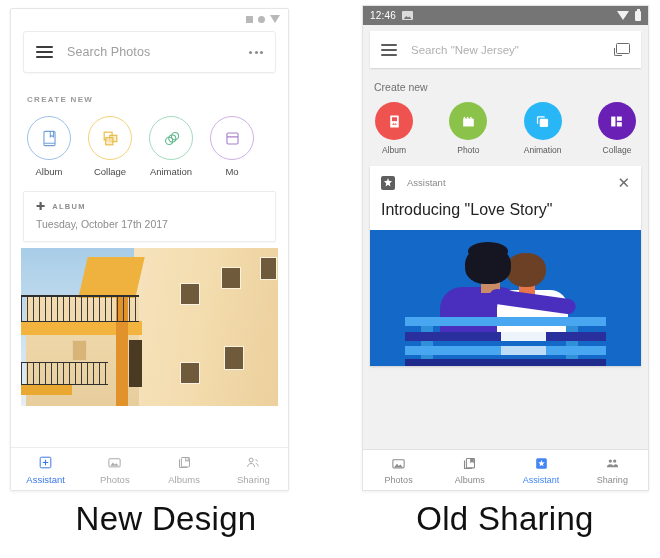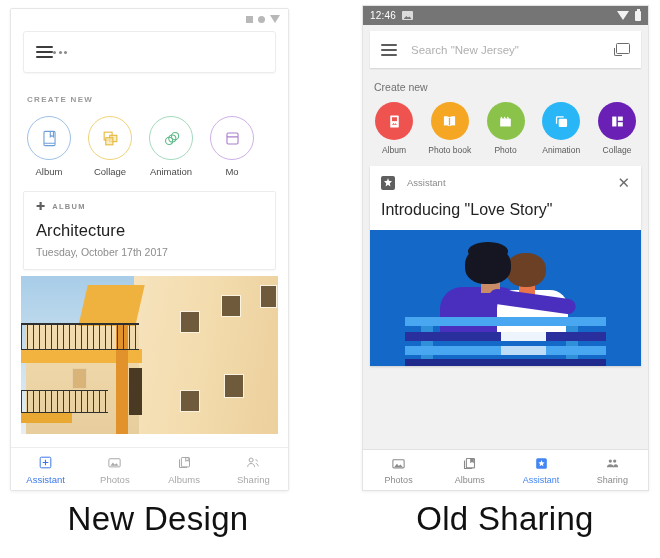--- a/index.html
+++ b/index.html
@@ -185,40 +185,41 @@
   }
   .onav-item{flex:1;text-align:center;}
   .onav-ico{height:16px;display:flex;align-items:center;justify-content:center;}
   .onav-lbl{font-size:9px;margin-top:3px;}
 
   
   .caption{
     position:absolute;top:500px;font-size:33px;color:#111;
     letter-spacing:.3px;text-align:center;
   }
-  #cap-new{left:8px;width:300px;}
+  #cap-new{left:16px;width:300px;}
   #cap-old{left:355px;width:300px;}
 </style>
 </head>
 <body>
 
 <div class="panel" id="new-panel">
 
   <div id="new-statusbar">
     <span class="sb-sq"></span>
     <span class="sb-ci"></span>
     <span class="sb-tr"></span>
   </div>
 
   <div id="new-search">
     <span class="hamburger">
         <i></i>
         <i></i>
         <i></i>
       </span>
+    <span class="ph">Search Photos</span>
     <span class="dots">
         <i></i>
         <i></i>
         <i></i>
       </span>
   </div>
 
   <div id="new-createnew">CREATE NEW</div>
 
   <div id="new-circles">
@@ -267,21 +268,20 @@
       <div class="nc-label">Mo</div>
     </div>
 
   </div>
 
   <div id="new-albumcard">
     <div class="ac-top">
       <span class="ac-plus">✚</span>
       <span class="ac-kicker">ALBUM</span>
     </div>
-    <div class="ac-title">Architecture</div>
     <div class="ac-date">Tuesday, October 17th 2017</div>
   </div>
 
   <div id="new-photo">
     <div class="sky"></div>
     <div class="bld-right"></div>
     <div class="bld-left"></div>
     <div class="roof"></div>
     <div class="slab"></div>
     <div class="slab2"></div>
@@ -372,30 +372,20 @@
       <div class="oc-ring" style="background:#ef5350">
         <svg width="17" height="17" viewBox="0 0 24 24" fill="#fff">
           <rect x="6" y="3.5" width="12" height="17" rx="1.2"></rect>
           <rect x="8.5" y="6" width="7" height="5.5" fill="#ef5350"></rect>
           <path d="M8.5 16.5l2-2.5 1.6 2 1.4-1.4 2 1.9z" fill="#ef5350"></path>
         </svg>
       </div>
       <div class="oc-label">Album</div>
     </div>
 
-    <div class="oc-item">
-      <div class="oc-ring" style="background:#f5a623">
-        <svg width="17" height="17" viewBox="0 0 24 24" fill="none" stroke="#fff" stroke-width="1.8">
-          <path d="M12 7c-2-1.4-5-1.8-7-1.4v11c2-.4 5 0 7 1.4" fill="#fff"></path>
-          <path d="M12 7c2-1.4 5-1.8 7-1.4v11c-2-.4-5 0-7 1.4" fill="#fff"></path>
-          <path d="M12 7v10.6" stroke="#f5a623"></path>
-        </svg>
-      </div>
-      <div class="oc-label">Photo book</div>
-    </div>
 
     <div class="oc-item">
       <div class="oc-ring" style="background:#8bc34a">
         <svg width="17" height="17" viewBox="0 0 24 24" fill="#fff">
           <path d="M4.5 8h15v11h-15z"></path>
           <path d="M4.5 8l1.5-3 2.6 3zM9 8l1.5-3 2.6 3zM13.5 8L15 5l2.6 3z"></path>
         </svg>
       </div>
       <div class="oc-label">Photo</div>
     </div>

